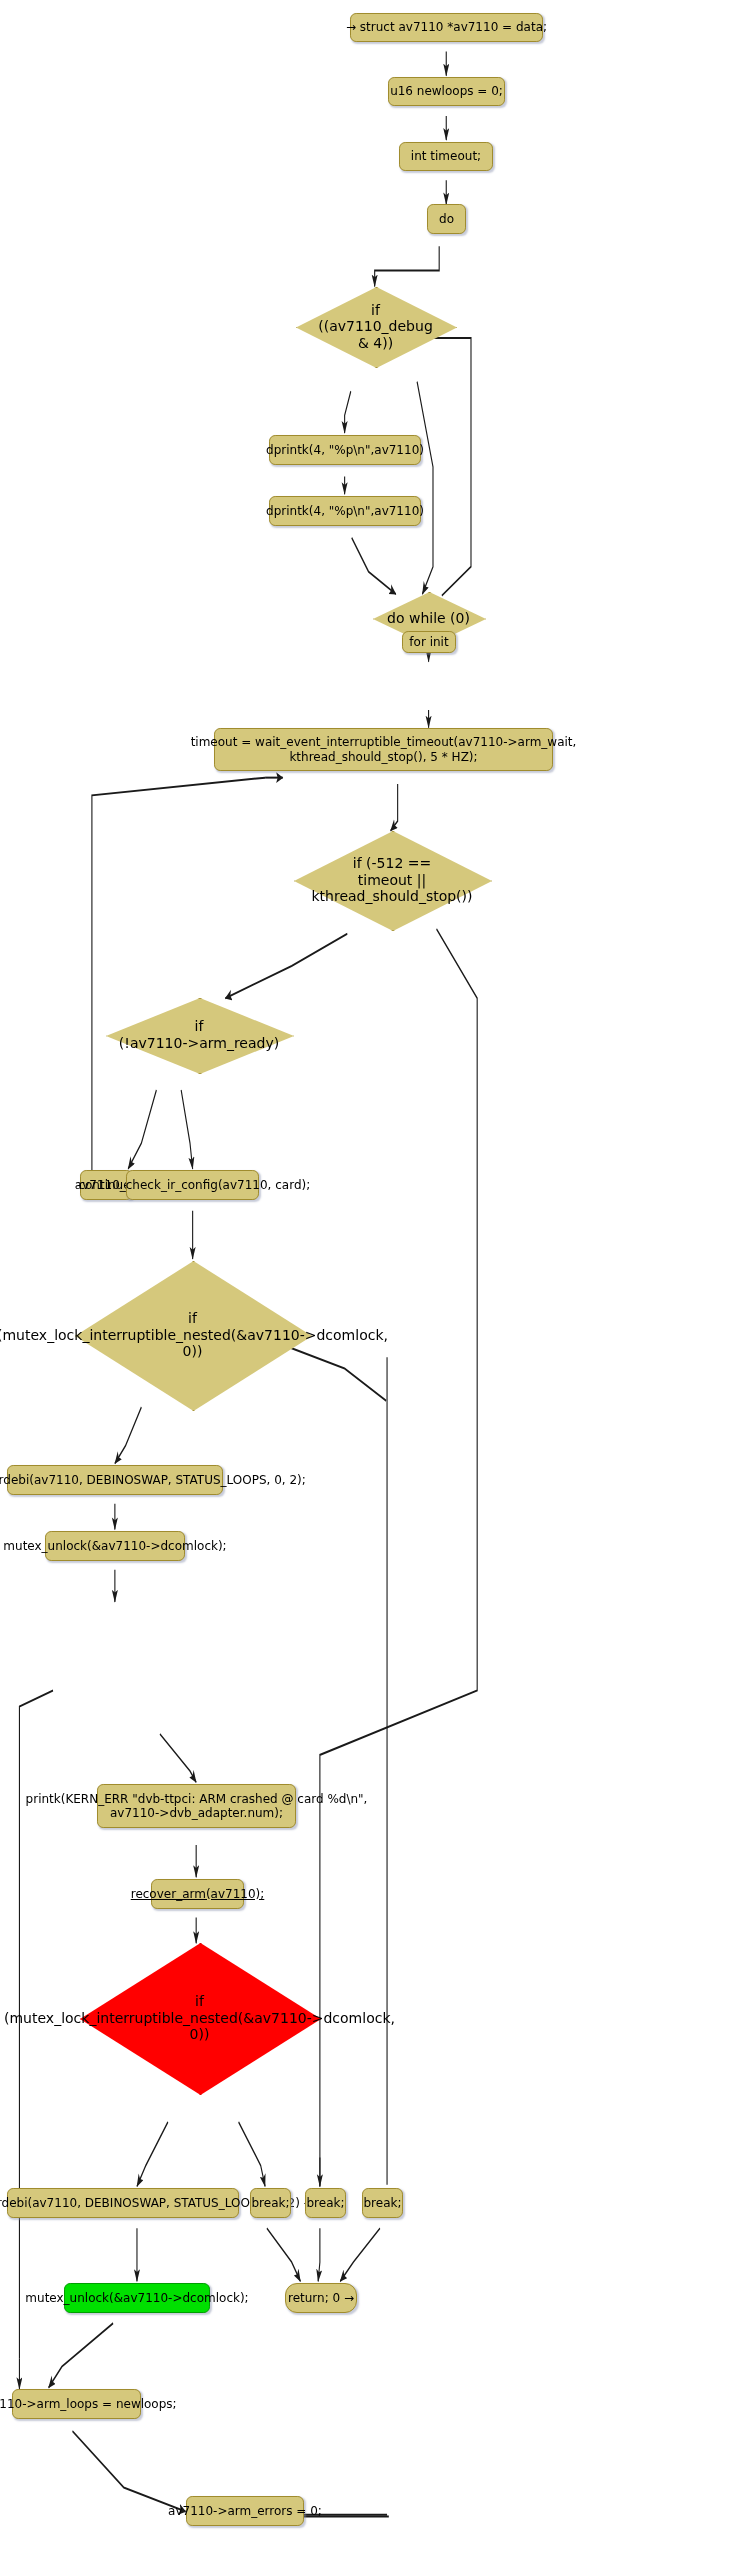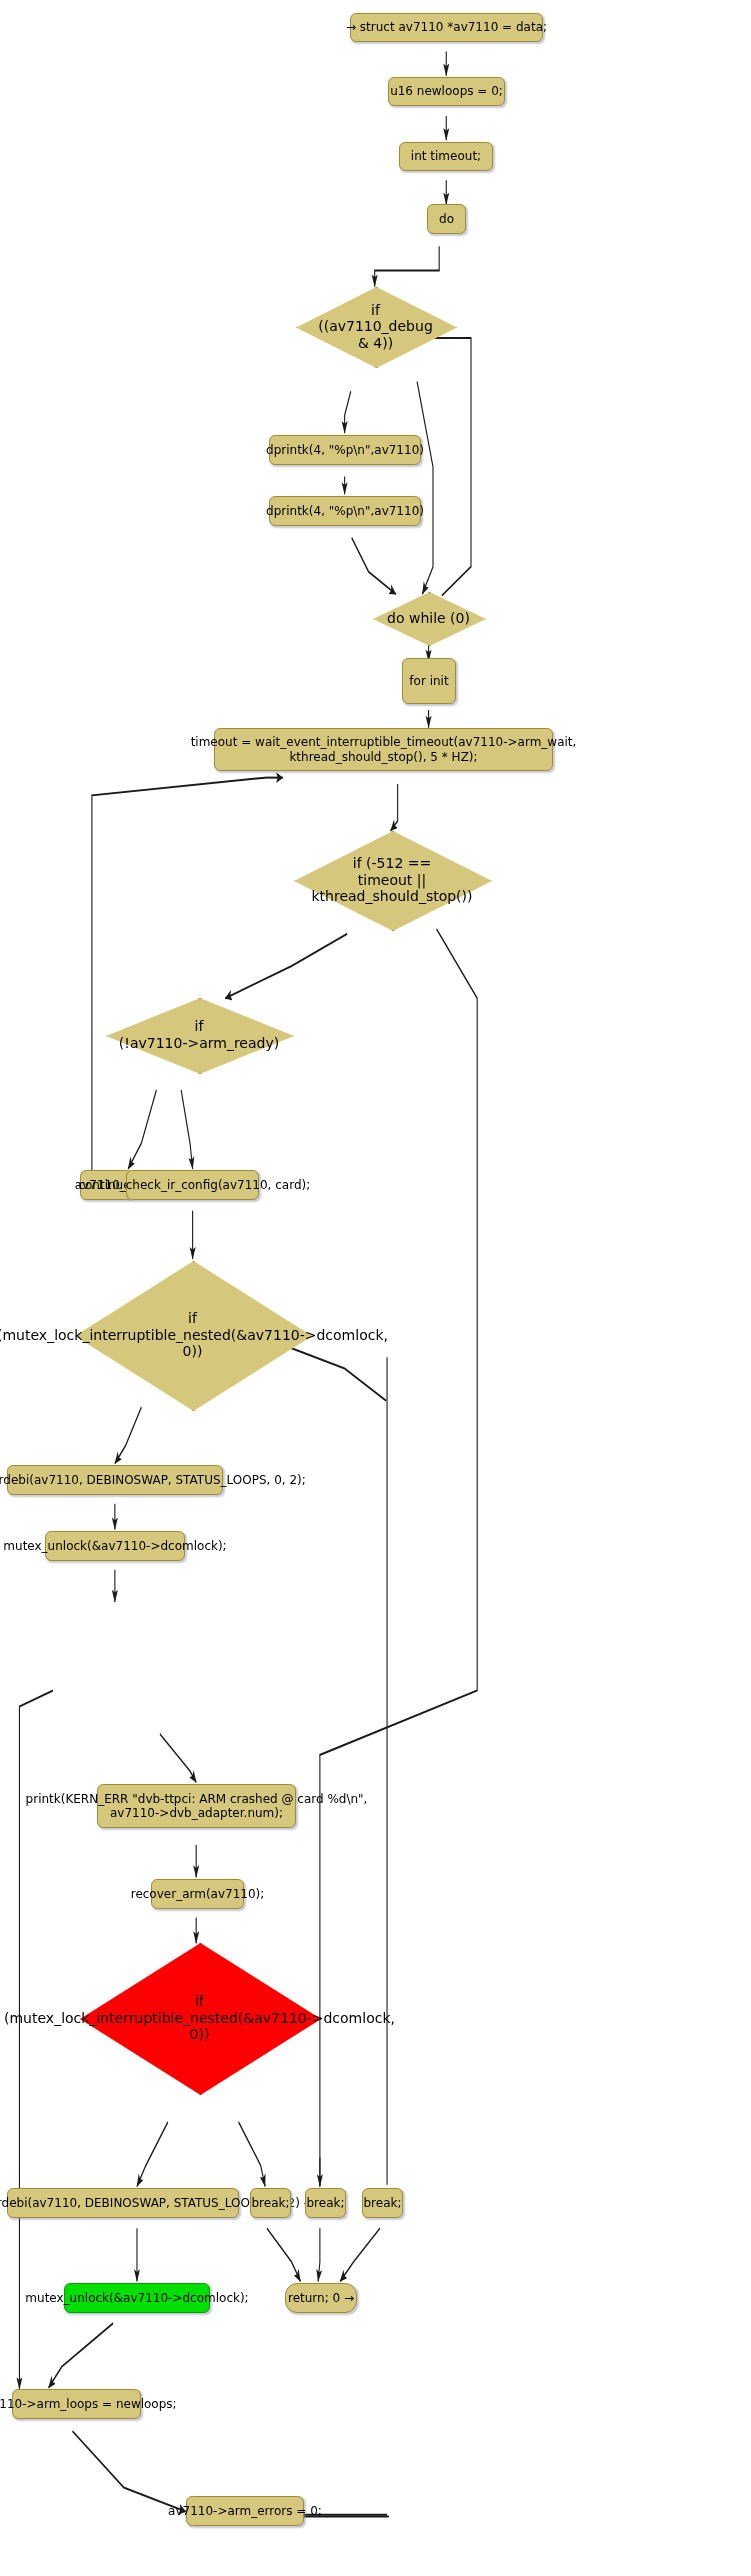--- a/index.html
+++ b/index.html
@@ -220,21 +220,21 @@
   <div class="node box" style="left: 269px; top: 496px; width: 152px; height: 30px; margin-top: 0px;">
     <span class="blabel">dprintk(4, "%p\n",av7110)</span>
   </div>
 
   <div class="node diamond" style="left: 373px; top: 592px; width: 111px; height: 52px; margin-top: 0px;">
     <span class="dshadow"></span>
     <span class="dshape"></span>
     <span class="dlabel">do while (0)</span>
   </div>
 
-  <div class="node box" style="left: 402px; top: 658px; width: 54px; height: 46px; margin-top: 0px;">
+  <div class="node box" style="left: 402px; top: 631px; width: 54px; height: 22px; margin-top: 0px;">
     <span class="blabel">for init</span>
   </div>
 
   <div class="node box" style="left: 214px; top: 728px; width: 339px; height: 43px; margin-top: 0px;">
     <span class="blabel">timeout = wait_event_interruptible_timeout(av7110-&gt;arm_wait,
 kthread_should_stop(), 5 * HZ);</span>
   </div>
 
   <div class="node diamond" style="left: 294px; top: 831px; width: 196px; height: 98px; margin-top: 0px;">
     <span class="dshadow"></span>
@@ -274,21 +274,21 @@
   <div class="node box" style="left: 45px; top: 1531px; width: 140px; height: 30px; margin-top: 0px;">
     <span class="blabel">mutex_unlock(&amp;av7110-&gt;dcomlock);</span>
   </div>
 
 
   <div class="node box" style="left: 97px; top: 1784px; width: 199px; height: 44px; margin-top: 0px;">
     <span class="blabel">printk(KERN_ERR "dvb-ttpci: ARM crashed @ card %d\n",
 av7110-&gt;dvb_adapter.num);</span>
   </div>
 
-  <div class="node box" style="left: 151px; top: 1879px; width: 93px; height: 30px; margin-top: 0px;">
+  <div class="node box" style="left: 151px; top: 1879px; width: 93px; height: 30px; margin-top: 0px; text-decoration: underline;">
     <span class="blabel">recover_arm(av7110);</span>
   </div>
 
   <div class="node diamond red" style="left: 80px; top: 1943px; width: 239px; height: 150px; margin-top: 0px;">
     <span class="dshadow"></span>
     <span class="dshape"></span>
     <span class="dlabel">if
 (mutex_lock_interruptible_nested(&amp;av7110-&gt;dcomlock,
 0))</span>
   </div>

